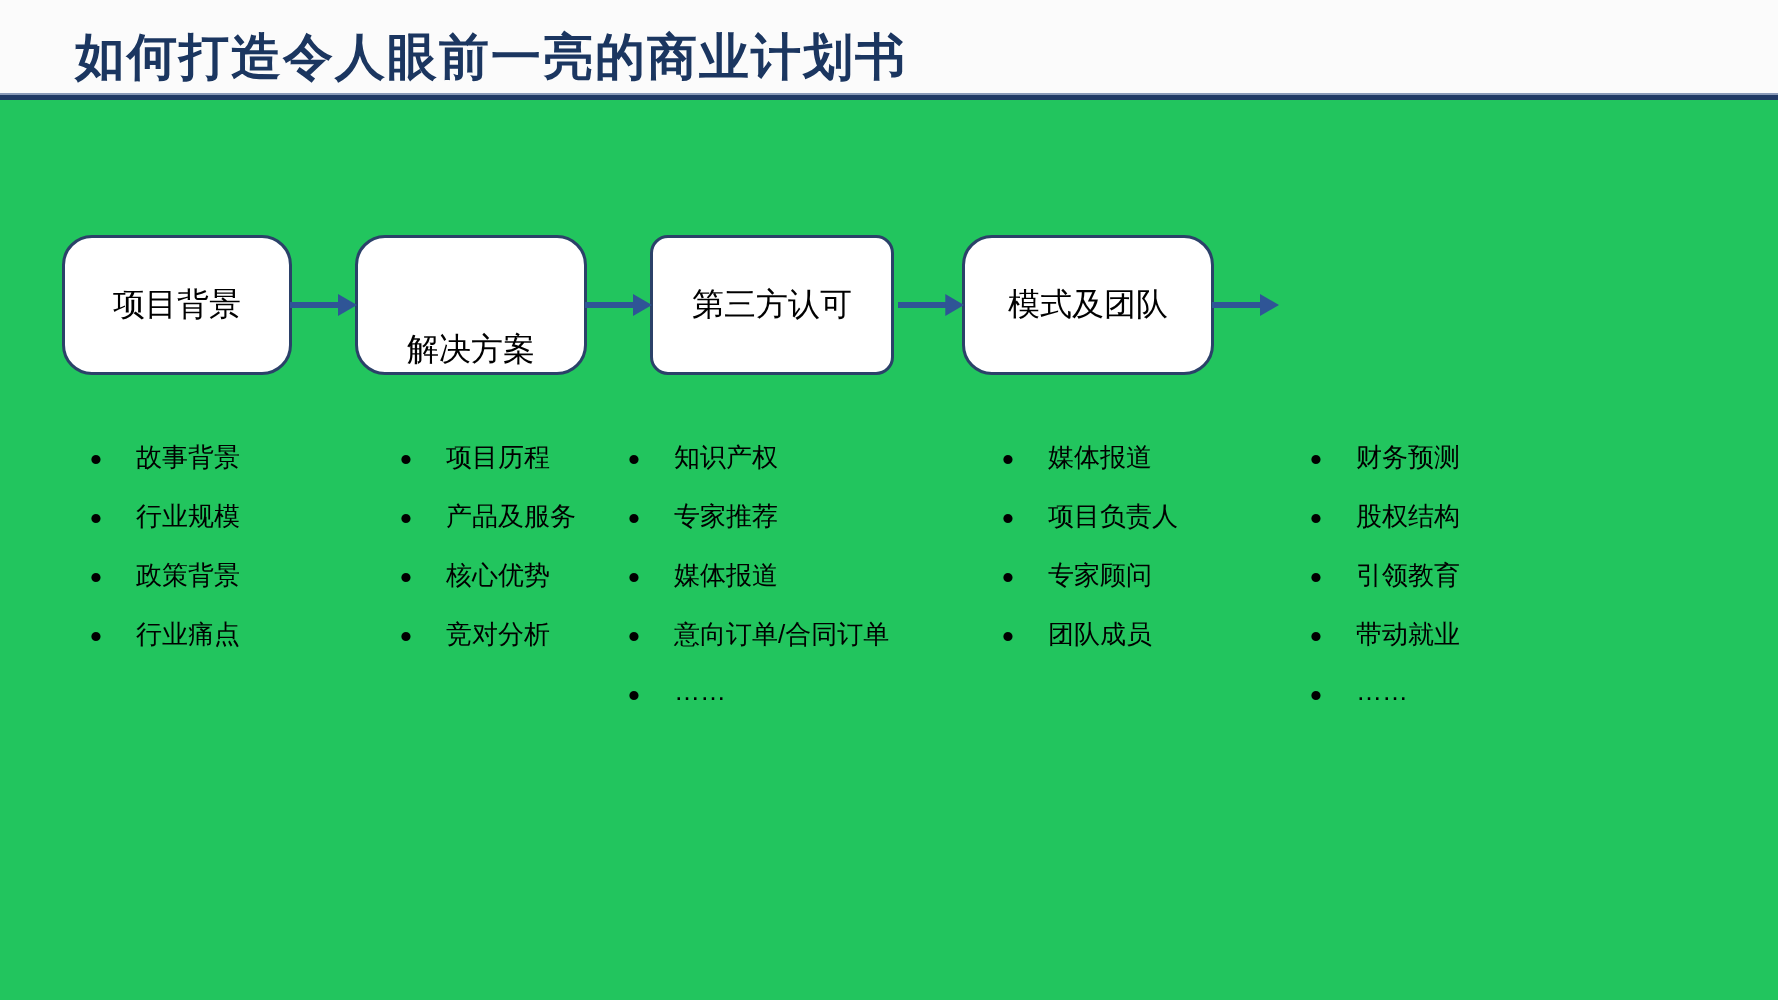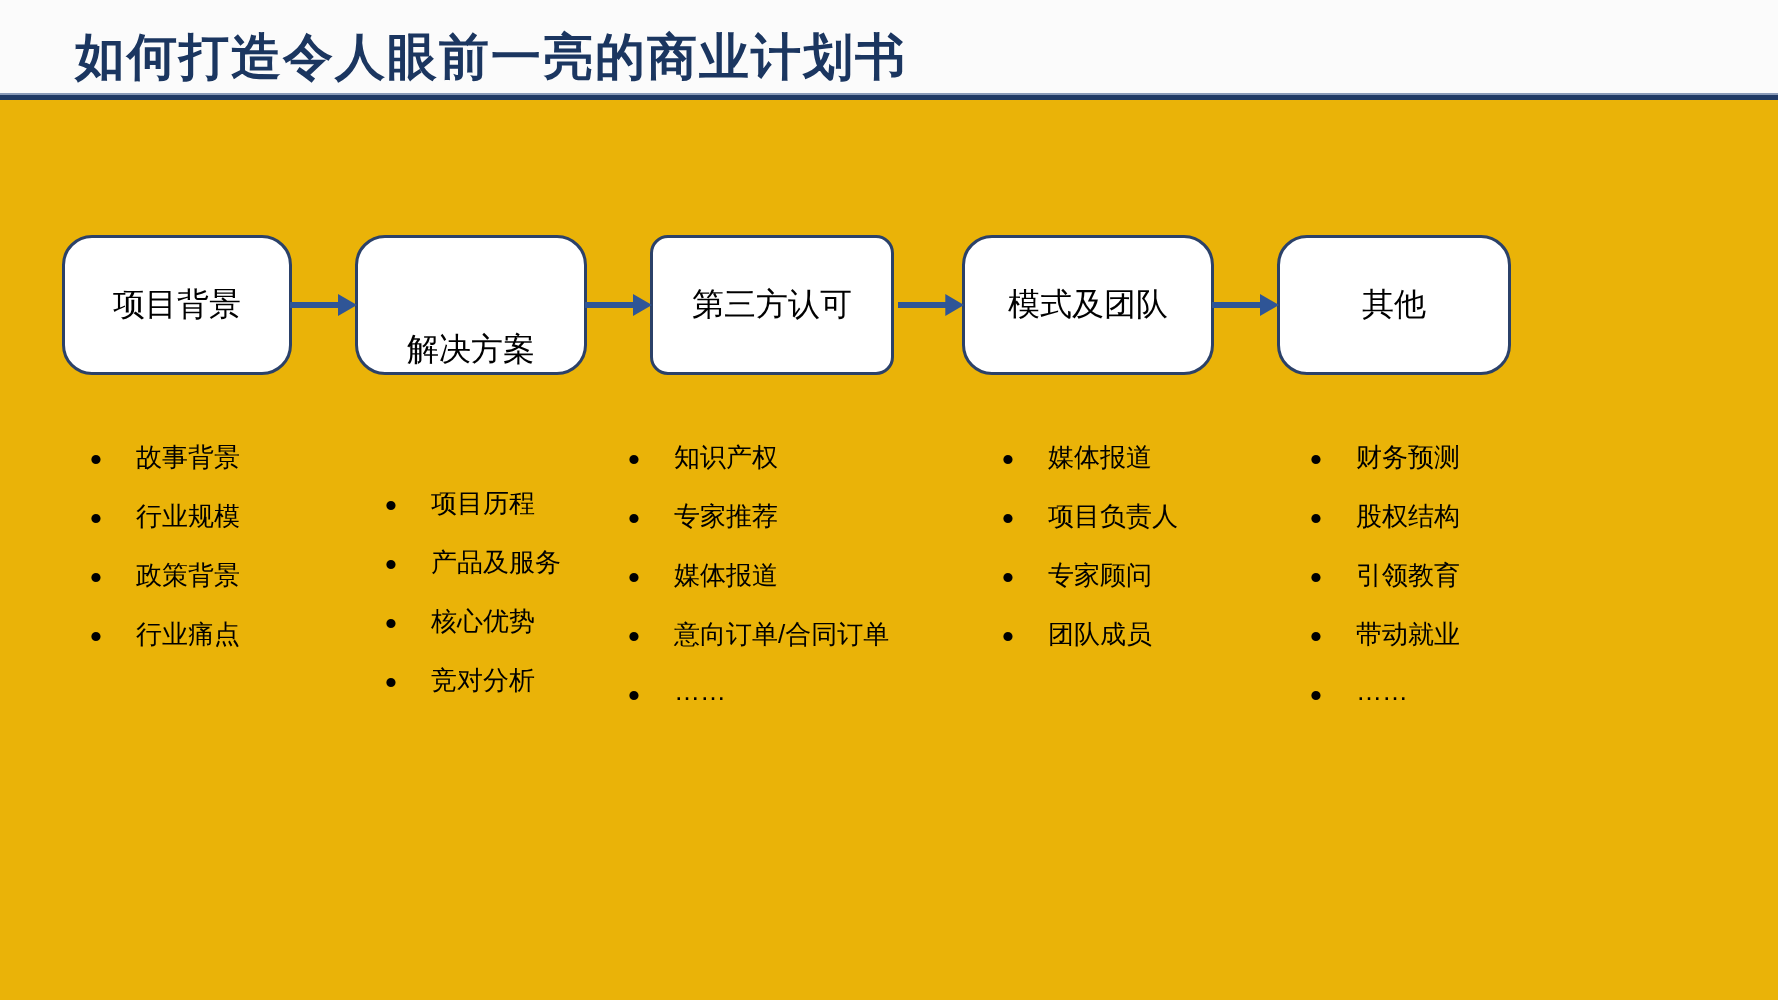--- a/index.html
+++ b/index.html
@@ -3,21 +3,21 @@
 <meta charset="utf-8">
 <style>
   * { margin: 0; padding: 0; box-sizing: border-box; }
   html, body { background: #ffffff; }
   body { font-family: "Liberation Sans", sans-serif; }
 
   .slide {
     position: relative;
     width: 1778px;
     height: 1000px;
-    background: #eab308;
+    background: #22c55e;
     overflow: hidden;
     padding-left: 41px;
   }
 
   .header {
     position: absolute;
     top: 0; left: 0; right: 0;
     height: 93px;
     background: #fbfbfb;
   }
@@ -74,21 +74,21 @@
   .a2 { left: 585px;  width: 67px; }
   .a3 { left: 898px;  width: 66px; }
   .a4 { left: 1212px; width: 67px; }
 
   .col {
     position: absolute;
     top: 440px;
     list-style: none;
   }
   .c1 { left: 90px; }
-  .c2 { left: 385px; margin-top: 46px; }
+  .c2 { left: 400px; }
   .c3 { left: 628px; }
   .c4 { left: 1002px; }
   .c5 { left: 1310px; }
 
   .col li {
     height: 59px;
     display: flex;
     align-items: flex-start;
     font-size: 26px;
     color: var(--text, #000000);
@@ -116,23 +116,20 @@
   </div>
   <div class="box b2">
     <span>解决方案</span>
   </div>
   <div class="box b3">
     <span>第三方认可</span>
   </div>
   <div class="box b4">
     <span>模式及团队</span>
   </div>
-  <div class="box b5">
-    <span>其他</span>
-  </div>
 
   <div class="arrow a1">
     <svg viewBox="0 0 67 26" preserveAspectRatio="none">
       <line x1="0" y1="13" x2="50" y2="13" stroke="currentColor" stroke-width="6"></line>
       <polygon points="48,2 67,13 48,24" fill="currentColor"></polygon>
     </svg>
   </div>
   <div class="arrow a2">
     <svg viewBox="0 0 67 26" preserveAspectRatio="none">
       <line x1="0" y1="13" x2="50" y2="13" stroke="currentColor" stroke-width="6"></line>

